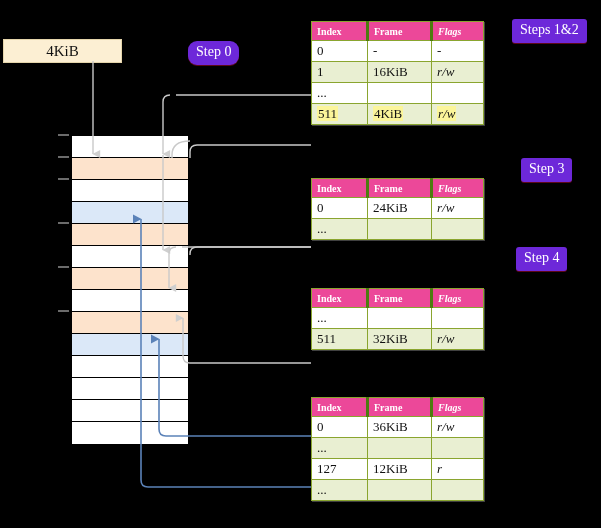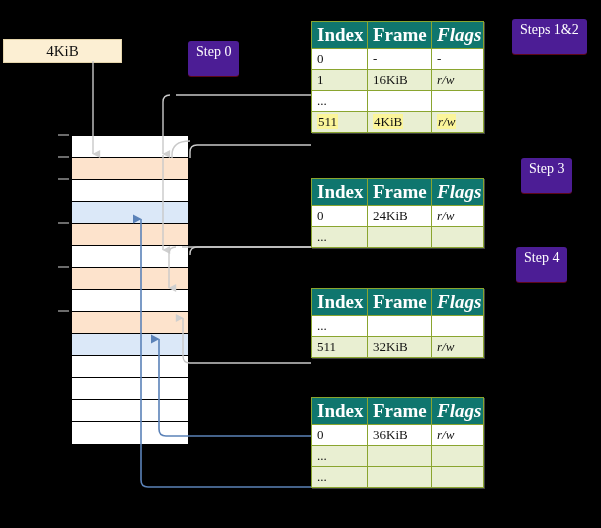--- a/index.html
+++ b/index.html
@@ -13,26 +13,26 @@
     width: 601px;
     height: 528px;
     background: #000000;
     overflow: hidden;
     font-family: "Liberation Serif", "DejaVu Serif", serif;
   }
 
   
   .badge {
     position: absolute;
-    background: #4c1d95;
+    background: #6d28d9;
     color: #ffffff;
     font-family: "Liberation Serif", "DejaVu Serif", serif;
     font-size: 14px;
     line-height: 18px;
-    padding: 2px 8px 15px 8px;
+    padding: 2px 8px 4px 8px;
     border-radius: 3px;
     white-space: nowrap;
     box-shadow: 0 1px 0 #5d0718;
   }
 
   
   .vaddr-box {
     position: absolute;
     background: #fcefd3;
     border: 1px solid #e5d5ab;
@@ -85,28 +85,28 @@
     border: 1px solid #8aa52f;
     padding: 2px 5px;
     text-align: left;
     color: #111111;
     height: 19px;
     box-sizing: border-box;
     overflow: hidden;
     white-space: nowrap;
   }
   .pt th {
-    background: #0f766e;
+    background: #ec4899;
     color: #ffffff;
     font-weight: bold;
-    font-size: 19px;
+    font-size: 10px;
     border-color: #8aa52f;
   }
   .pt td.sep { border-left: 1px solid #222222; }
-  .pt th.sep { border-left: 1px solid #4d7c0f; }
+  .pt th.sep { border-left: 3px solid #4d7c0f; }
   .pt tr.alt td { background: #e9efd2; }
   .pt tr.white td { background: #ffffff; }
   .hl { background: #fbf59a; padding: 0 1px; }
 
   .col-index { width: 56px; }
   .col-frame { width: 64px; }
   .col-flags { width: 52px; font-style: italic; }
 
   
   #wires {
@@ -237,31 +237,36 @@
           <tr class="white">
             <td class="col-index">0</td>
             <td class="col-frame sep">36KiB</td>
             <td class="col-flags sep">r/w</td>
           </tr>
           <tr class="alt">
             <td class="col-index">...</td>
             <td class="col-frame sep"></td>
             <td class="col-flags sep"></td>
           </tr>
+          <tr class="white">
+            <td class="col-index">127</td>
+            <td class="col-frame sep">12KiB</td>
+            <td class="col-flags sep">r</td>
+          </tr>
           <tr class="alt">
             <td class="col-index">...</td>
             <td class="col-frame sep"></td>
             <td class="col-flags sep"></td>
           </tr>
         </tbody>
       </table>
     </div>
 
   <div id="badges-host">
-      <div class="badge" style="left: 188px; top: 41px;">Step 0</div>
+      <div class="badge" style="left: 188px; top: 41px; border-radius: 9px;">Step 0</div>
       <div class="badge" style="left: 512px; top: 19px;">Steps 1&amp;2</div>
       <div class="badge" style="left: 521px; top: 158px; text-align: right;">Step 3</div>
       <div class="badge" style="left: 516px; top: 247px;">Step 4</div>
     </div>
 
   <svg id="wires" viewBox="0 0 601 528">
     <defs>
       <marker id="arrow-gray" markerWidth="9" markerHeight="9" refX="4.5" refY="7.6" orient="auto" markerUnits="userSpaceOnUse">
         <path d="M0.6,0.4 L4.5,8.2 L8.4,0.4 Z" fill="#cfcfcf"></path>
       </marker>

